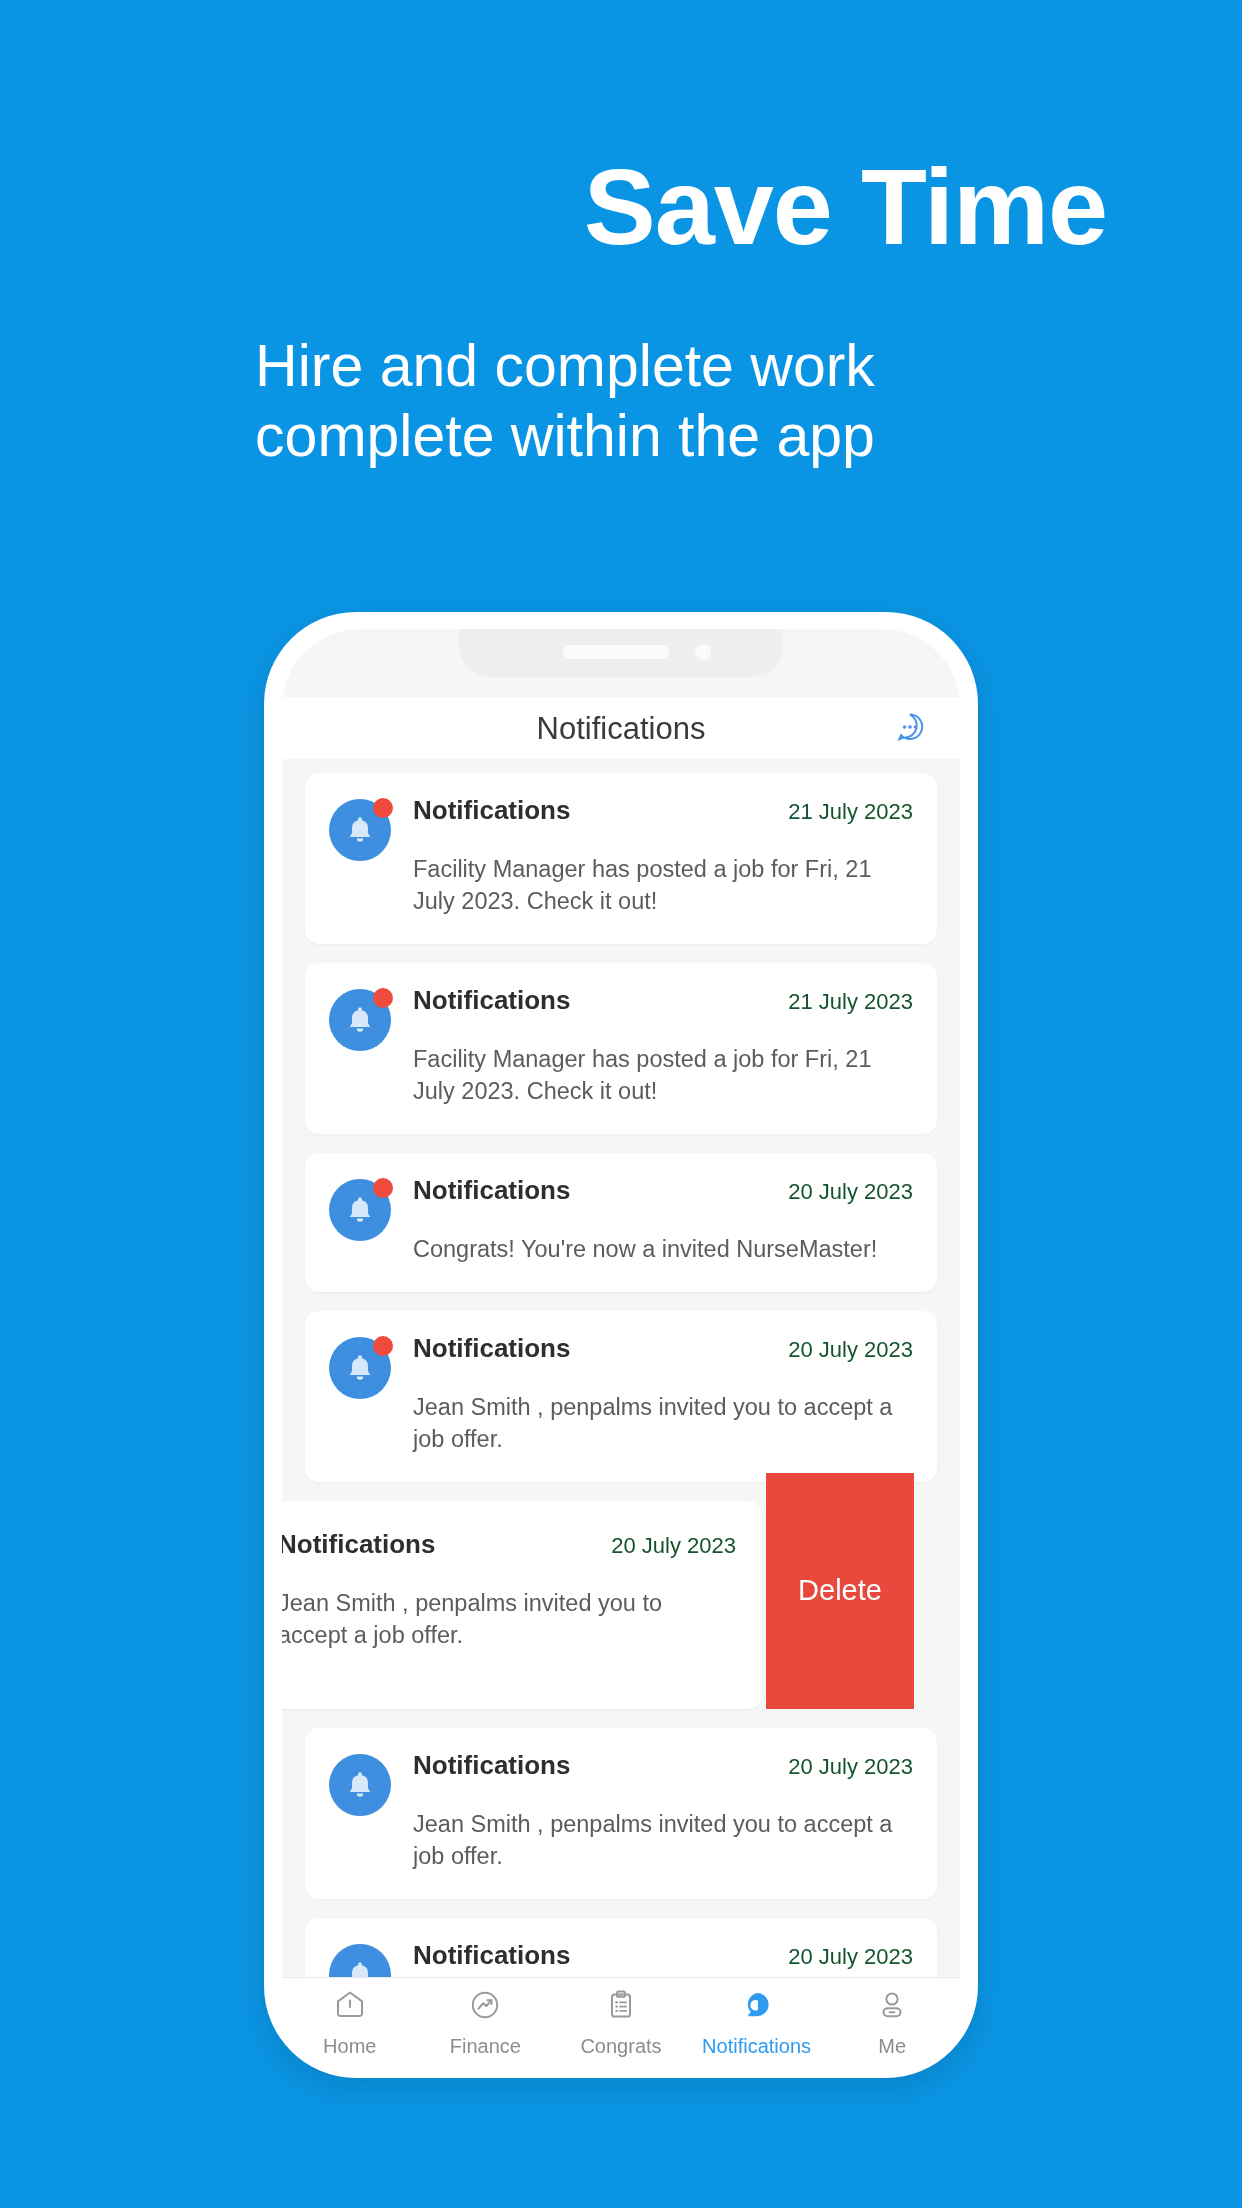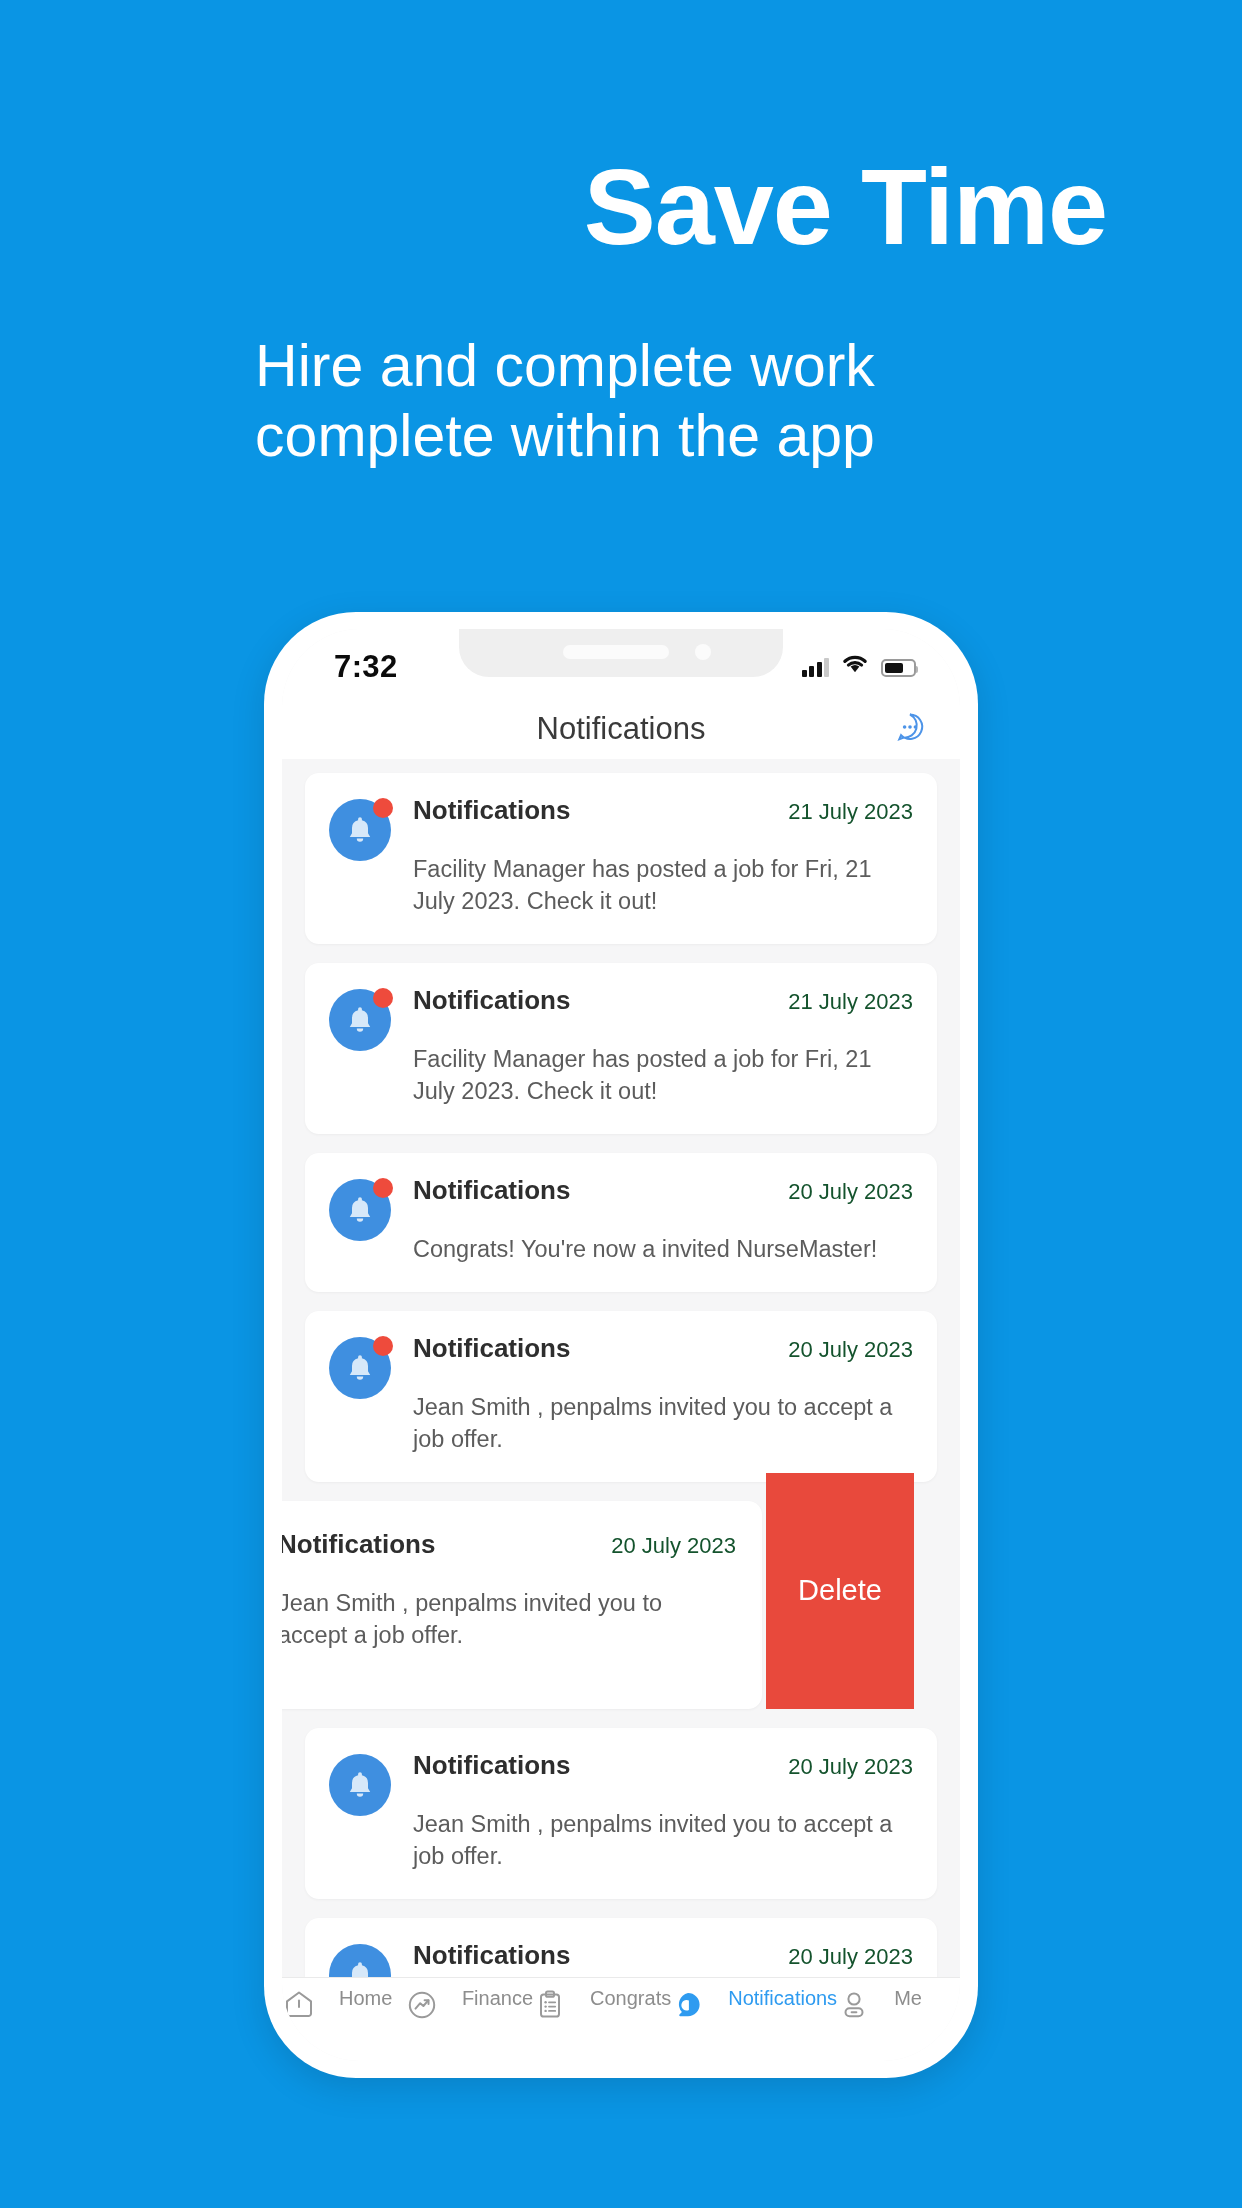--- a/index.html
+++ b/index.html
@@ -288,23 +288,23 @@
     border-top: 1px solid #eaeaea;
     display: flex;
     align-items: flex-start;
     padding-top: 9px;
     box-sizing: border-box;
     z-index: 13;
   }
   .tab {
     flex: 1 1 0;
     display: flex;
-    flex-direction: row;
-    align-items: flex-start;
-    gap: 23px;
+    flex-direction: column;
+    align-items: center;
+    gap: 12px;
   }
   .tab-label {
     font-size: 20px;
     color: #8d8d8d;
   }
   .tab.active .tab-label { color: #2E9BF0; }
   .tab-icon { height: 36px; display: flex; align-items: center; }
 </style>
 </head>
 <body>
@@ -316,41 +316,20 @@
 </div>
 
 <div class="phone">
   <div class="phone-screen">
 
     <div class="notch">
       <div class="notch-speaker"></div>
       <div class="notch-camera notch-cam"></div>
     </div>
 
-    <div class="statusbar">
-      <div class="status-time">7:32</div>
-      <div class="status-icons">
-        <div class="sig">
-            <i></i>
-            <i></i>
-            <i></i>
-            <i></i>
-          </div>
-        <span>
-          <svg width="28" height="21" viewBox="0 0 28 21">
-            <path d="M14 20.3 L9.6 14.6 a7.2 7.2 0 0 1 8.8 0 Z" fill="#111"></path>
-            <path d="M3.9 9.3 a15 15 0 0 1 20.2 0" stroke="#111" stroke-width="3.3" fill="none" stroke-linecap="round"></path>
-            <path d="M7.4 13.1 a10 10 0 0 1 13.2 0" stroke="#111" stroke-width="3.1" fill="none" stroke-linecap="round"></path>
-          </svg>
-        </span>
-        <span class="batt">
-            <b></b>
-          </span>
-      </div>
-    </div>
 
     <div class="app-header">
       <div class="app-title">Notifications</div>
       <div class="header-action">
         <svg width="36" height="36" viewBox="0 0 36 36">
           <path d="M18 5.5 a12.2 12.2 0 1 1 -8.9 20.6 l-1.8 4.2 4.4 -1.7 A12.2 12.2 0 0 0 18 5.5 Z" fill="none" stroke="#4D94E8" stroke-width="2"></path>
           <circle cx="12.6" cy="18" r="1.8" fill="#4D94E8"></circle>
           <circle cx="18" cy="18" r="1.8" fill="#4D94E8"></circle>
           <circle cx="23.4" cy="18" r="1.8" fill="#4D94E8"></circle>
         </svg>

